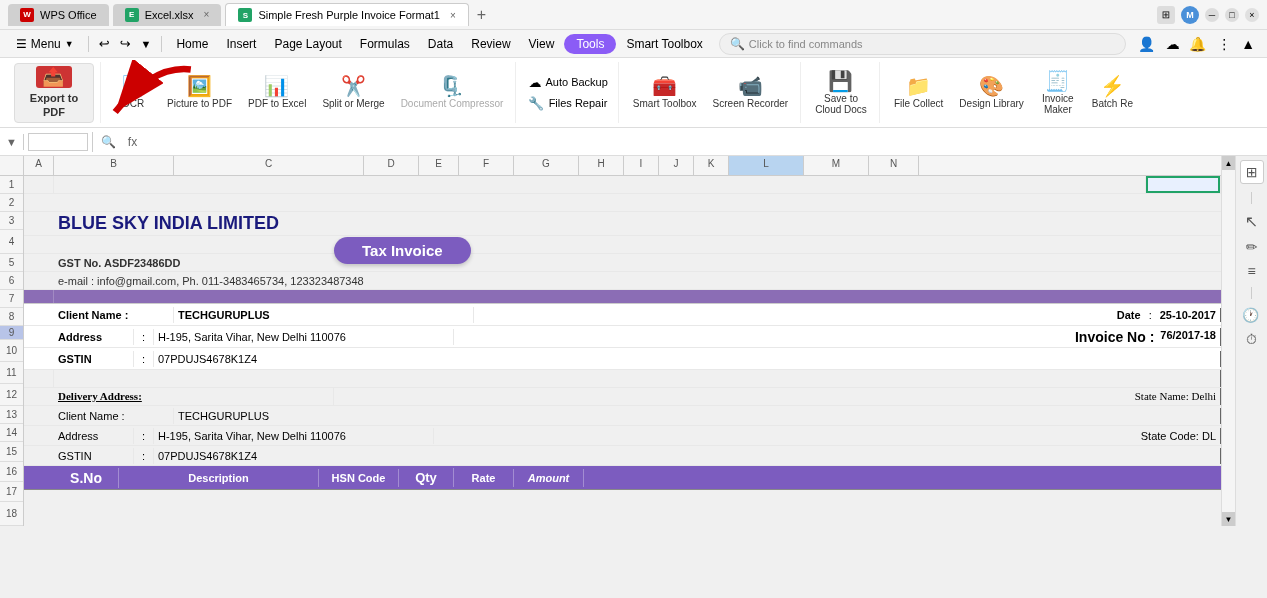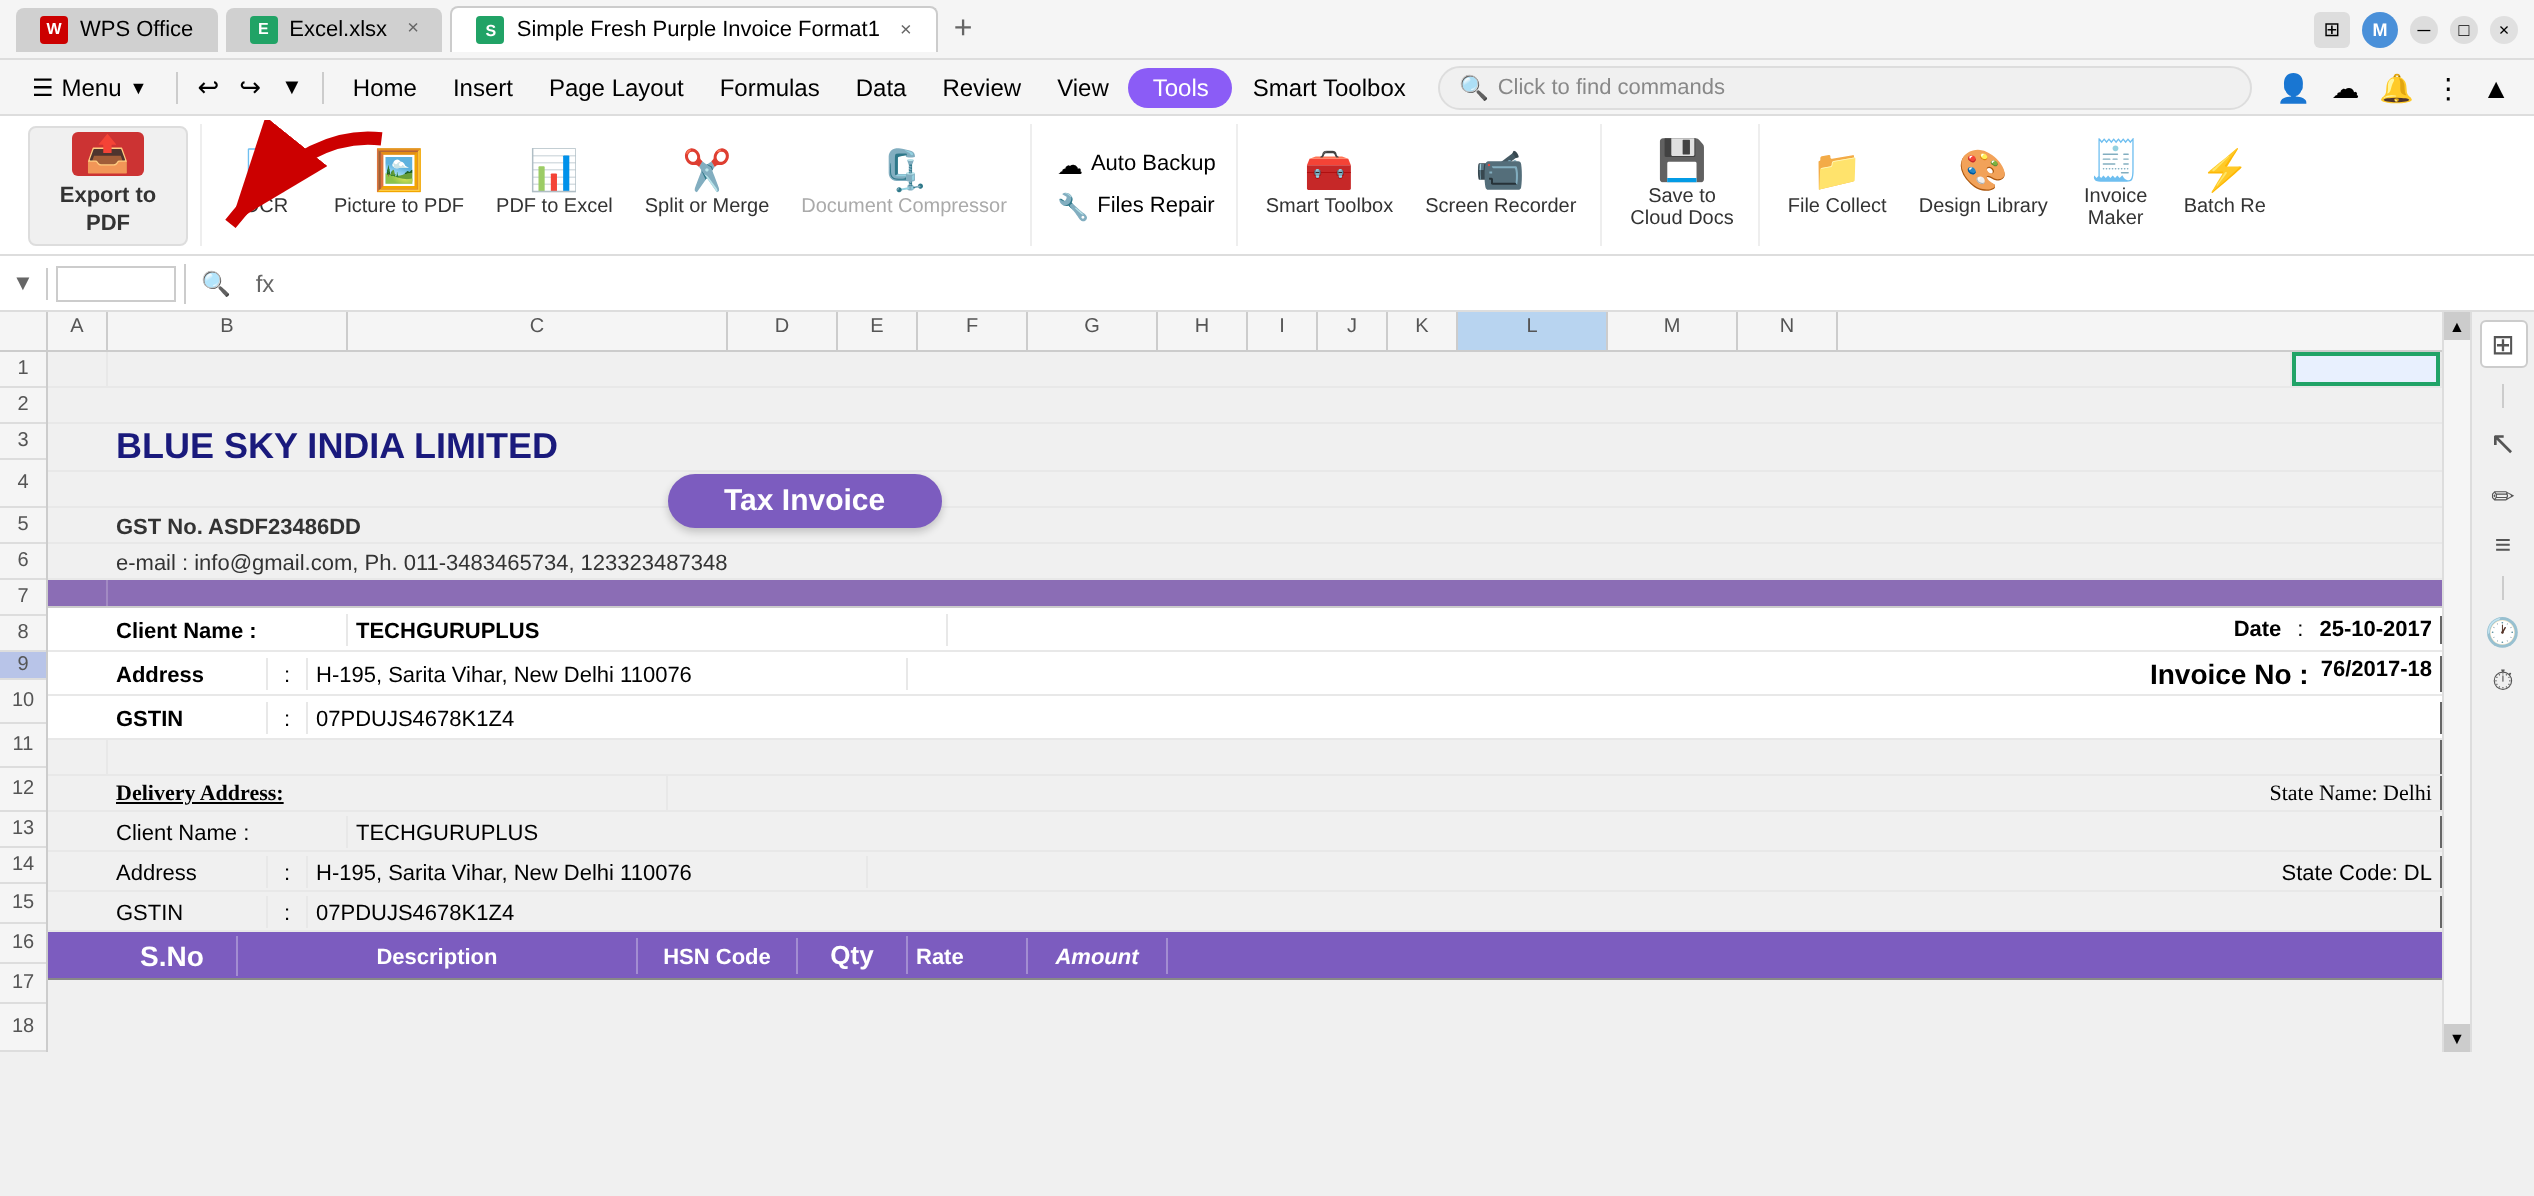--- a/index.html
+++ b/index.html
@@ -446,21 +446,21 @@
           </div>
           <div style="width:200px;border-right:1px solid rgba(255,255,255,0.3);padding:2px 4px;text-align:center;">
             <span style="font-size:11px;font-weight:bold;color:white;">Description</span>
           </div>
           <div style="width:80px;border-right:1px solid rgba(255,255,255,0.3);padding:2px 4px;text-align:center;">
             <span style="font-size:11px;font-weight:bold;color:white;">HSN Code</span>
           </div>
           <div style="width:55px;border-right:1px solid rgba(255,255,255,0.3);padding:2px 4px;text-align:center;">
             <span style="font-size:13px;font-weight:bold;color:white;">Qty</span>
           </div>
-          <div style="width:60px;border-right:1px solid rgba(255,255,255,0.3);padding:2px 4px;text-align:left;">
+          <div style="width:60px;border-right:1px solid rgba(255,255,255,0.3);padding:2px 4px;text-align:center;">
             <span style="font-size:11px;font-weight:bold;color:white;">Rate</span>
           </div>
           <div style="width:70px;border-right:1px solid rgba(255,255,255,0.3);padding:2px 4px;text-align:center;">
             <span style="font-size:11px;font-weight:bold;color:white;font-style:italic;">Amount</span>
           </div>
           <div style="flex:1;"></div>
         </div>
 
       </div>
     </div>

